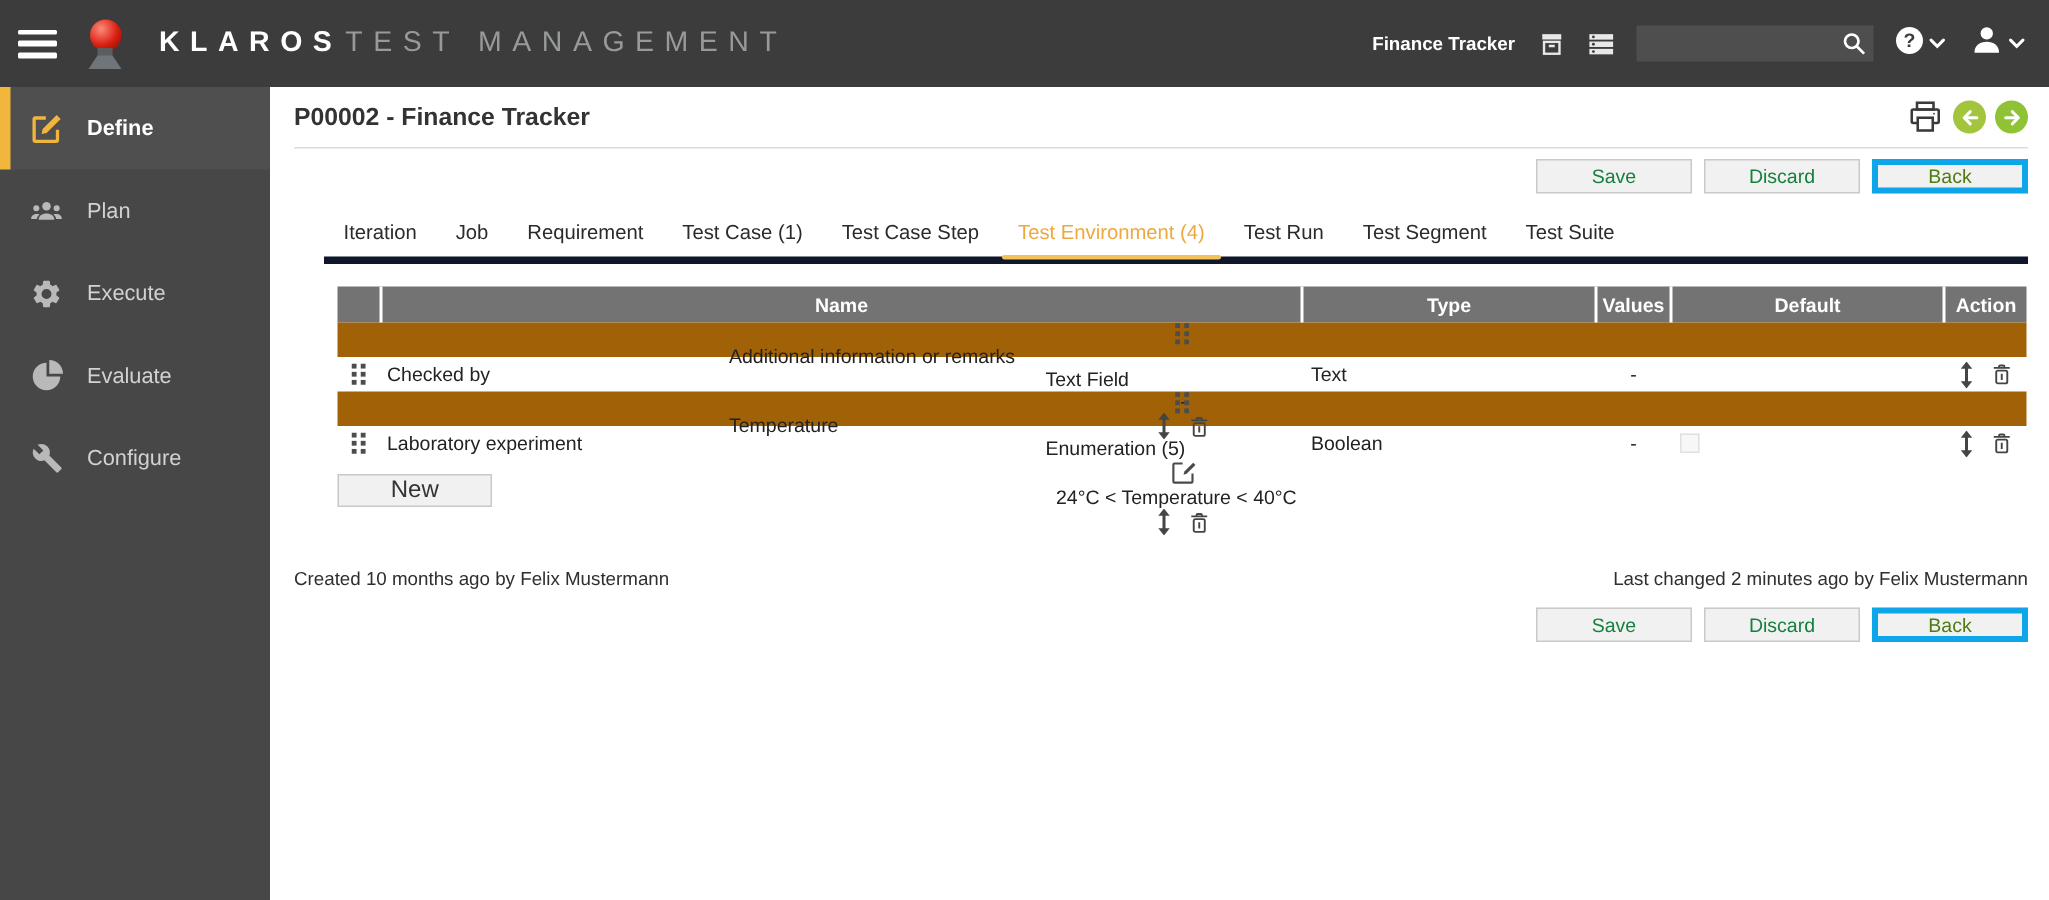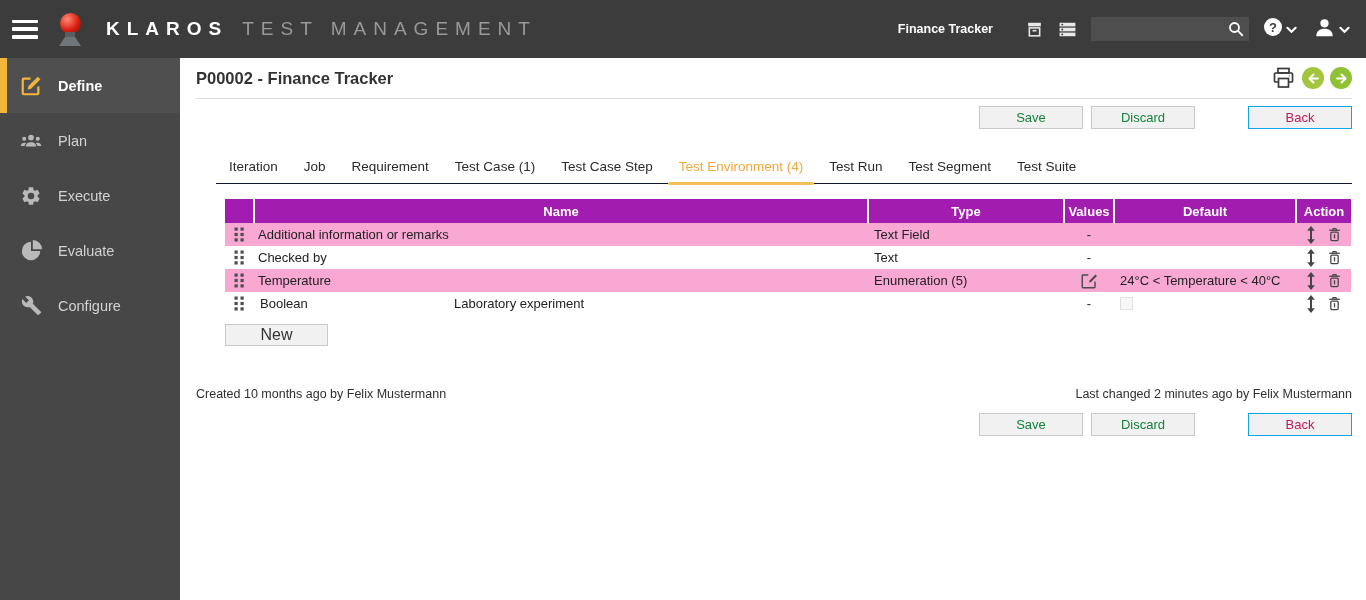--- a/index.html
+++ b/index.html
@@ -9,23 +9,23 @@
   .topbar { height:58px; background:#3c3c3c; display:flex; align-items:center; padding:0 14px 0 12px; }
   .hamburger { width:26px; height:19px; display:flex; flex-direction:column; justify-content:space-between; cursor:pointer; margin-right:14px; }
   .hamburger span { display:block; height:3.2px; background:#fff; border-radius:1px; }
   .logo { position:relative; width:36px; height:34px; margin-right:18px; }
   .logo .ball { position:absolute; left:8px; top:1px; width:21px; height:21px; border-radius:50%;
     background:radial-gradient(circle at 35% 30%, #ff8a78, #d81e10 55%, #7e0b03); }
   .logo .neck { position:absolute; left:13px; top:20px; width:10px; height:6px; background:#5a5e61; }
   .logo .base { position:absolute; left:7px; bottom:0; width:0; height:0; border-bottom:9px solid #70757a;
     border-left:6px solid transparent; border-right:6px solid transparent; width:22px; }
   .brand { font-size:19px; font-weight:bold; color:#fff; letter-spacing:7px; white-space:nowrap; }
-  .brand-suffix { font-size:19px; color:#97999b; letter-spacing:7px; margin-left:14px; white-space:nowrap; }
+  .brand-suffix { font-size:19px; color:#97999b; letter-spacing:7px; margin-left:2px; white-space:nowrap; }
   .topbar .spacer { flex:1; }
-  .project-label { color:#fff; font-size:12.5px; font-weight:bold; margin-right:32px; }
+  .project-label { color:#fff; font-size:12.5px; font-weight:bold; margin-right:15px; }
   .topbar-icon { display:inline-flex; align-items:center; justify-content:center; margin-right:14px; cursor:pointer; }
   .searchwrap { position:relative; width:158px; height:24px; background:#4e4e4e; margin-right:14px; }
   .searchwrap input { width:100%; height:100%; background:transparent; border:none; outline:none; color:#eee; font-size:12px; padding:0 26px 0 8px; }
   .searchwrap .mag { position:absolute; right:4px; top:3px; }
   .menu-cluster { display:inline-flex; align-items:center; gap:3px; margin-right:16px; cursor:pointer; }
   .menu-cluster:last-child { margin-right:2px; }
 
   
   .layout { display:flex; height:550px; }
   .sidebar { width:180px; background:#474747; flex:none; }
@@ -37,43 +37,43 @@
   .main { flex:1; padding:0 14px 0 16px; background:#fff; }
   .title-row { height:41px; display:flex; align-items:center; justify-content:space-between; border-bottom:1px solid #dcdcdc; }
   .page-title { font-size:16.5px; font-weight:bold; color:#333; }
   .title-icons { display:flex; align-items:center; gap:6px; }
   .navbtn { width:22px; height:22px; border-radius:50%; display:inline-flex; align-items:center; justify-content:center; cursor:pointer; }
   .navbtn.prev { background:#a3c53e; }
   .navbtn.next { background:#8fc235; }
 
   .actions-row { display:flex; justify-content:flex-end; gap:8px; margin-top:7px; }
   .btn { width:104px; height:23px; font-size:13px; font-family:inherit; background:#f1f1f1; border:1px solid #c9c9c9; color:#15803d; cursor:pointer; }
-  .btn.back { border:1px solid #0ea5e9; color:#be185d;margin-left:45px; }
+  .btn.back { border:4px solid #0ea5e9; color:#4d7c0f; }
 
   .tabs { display:flex; border-bottom:1px solid #e6e6e6; margin-top:13px; }
-  .subtabs { display:flex; border-bottom:1px solid #0f172a; margin-top:25px; margin-left:20px; }
+  .subtabs { display:flex; border-bottom:5px solid #0f172a; margin-top:13px; margin-left:20px; }
   .tab { position:relative; padding:5px 13px 9px; font-size:13.5px; color:#2b2b2b; cursor:pointer; white-space:nowrap; }
   .tab.active { color:#eda93f; }
   .tab.active::after { content:""; position:absolute; left:2px; right:2px; bottom:-2px; height:3px; background:#f3c05c; border-radius:2px; }
 
   
   .tablewrap { margin:15px 0 0 29px; width:1126px; font-size:13px; color:#222; }
   .trow { display:flex; height:23px; align-items:center; }
-  .thead { background:#a21caf; height:24px; color:#fff; font-weight:bold; }
+  .thead { background:#737373; height:24px; color:#fff; font-weight:bold; }
   .cell { height:100%; display:flex; align-items:center; border-left:2px solid transparent; }
   .thead .cell { border-left-color:#fff; justify-content:center; }
   .thead .cell:first-child, .cell:first-child { border-left:none; }
   .c-drag { width:28px; justify-content:center; }
   .c-name { width:614px; padding-left:3px; }
   .c-type { width:196px; padding-left:5px; }
   .c-values { width:50px; justify-content:center; }
   .c-default { width:182px; padding-left:5px; }
   .c-action { width:56px; justify-content:center; gap:9px; }
   .thead .c-name, .thead .c-type, .thead .c-default { padding-left:0; justify-content:center; }
-  .trow.r-odd { background:#f9a8d4; }
+  .trow.r-odd { background:#a16207;flex-direction:column; }
   .drag-handle, .icon-btn { display:inline-flex; cursor:pointer; align-items:center; }
   .checkbox { width:13px; height:13px; background:#f7f7f7; border:1px solid #e0e0e0; display:inline-block; }
 
   .new-btn { margin:9px 0 0 29px; width:103px; height:22px; font-size:16px; font-family:inherit; background:#f1f1f1; border:1px solid #c9c9c9; color:#333; cursor:pointer; }
 
   .footer-row { display:flex; justify-content:space-between; margin-top:41px; font-size:12.5px; color:#2f2f2f; }
   .bottom-actions { display:flex; justify-content:flex-end; gap:8px; margin-top:12px; }
 </style>
 </head>
 <body>
@@ -380,22 +380,22 @@
               <svg width="11" height="15" viewBox="0 0 11 15" fill="#4d4d4d">
                 <rect x="0.5" y="0.5" width="3.2" height="3.2"></rect>
                 <rect x="6.5" y="0.5" width="3.2" height="3.2"></rect>
                 <rect x="0.5" y="5.9" width="3.2" height="3.2"></rect>
                 <rect x="6.5" y="5.9" width="3.2" height="3.2"></rect>
                 <rect x="0.5" y="11.3" width="3.2" height="3.2"></rect>
                 <rect x="6.5" y="11.3" width="3.2" height="3.2"></rect>
               </svg>
             </span>
           </div>
+        <div class="cell c-name">Laboratory experiment</div>
         <div class="cell c-type">Boolean</div>
-        <div class="cell c-name">Laboratory experiment</div>
         <div class="cell c-values">-</div>
         <div class="cell c-default">
           <span class="checkbox"></span>
         </div>
         <div class="cell c-action">
           <span class="icon-btn">
               <svg width="12" height="18" viewBox="0 0 12 18">
                 <line x1="6" y1="3" x2="6" y2="15" stroke="#454545" stroke-width="2"></line>
                 <path d="M6 0 L2.2 4.8 L9.8 4.8 Z" fill="#454545"></path>
                 <path d="M6 18 L2.2 13.2 L9.8 13.2 Z" fill="#454545"></path>

